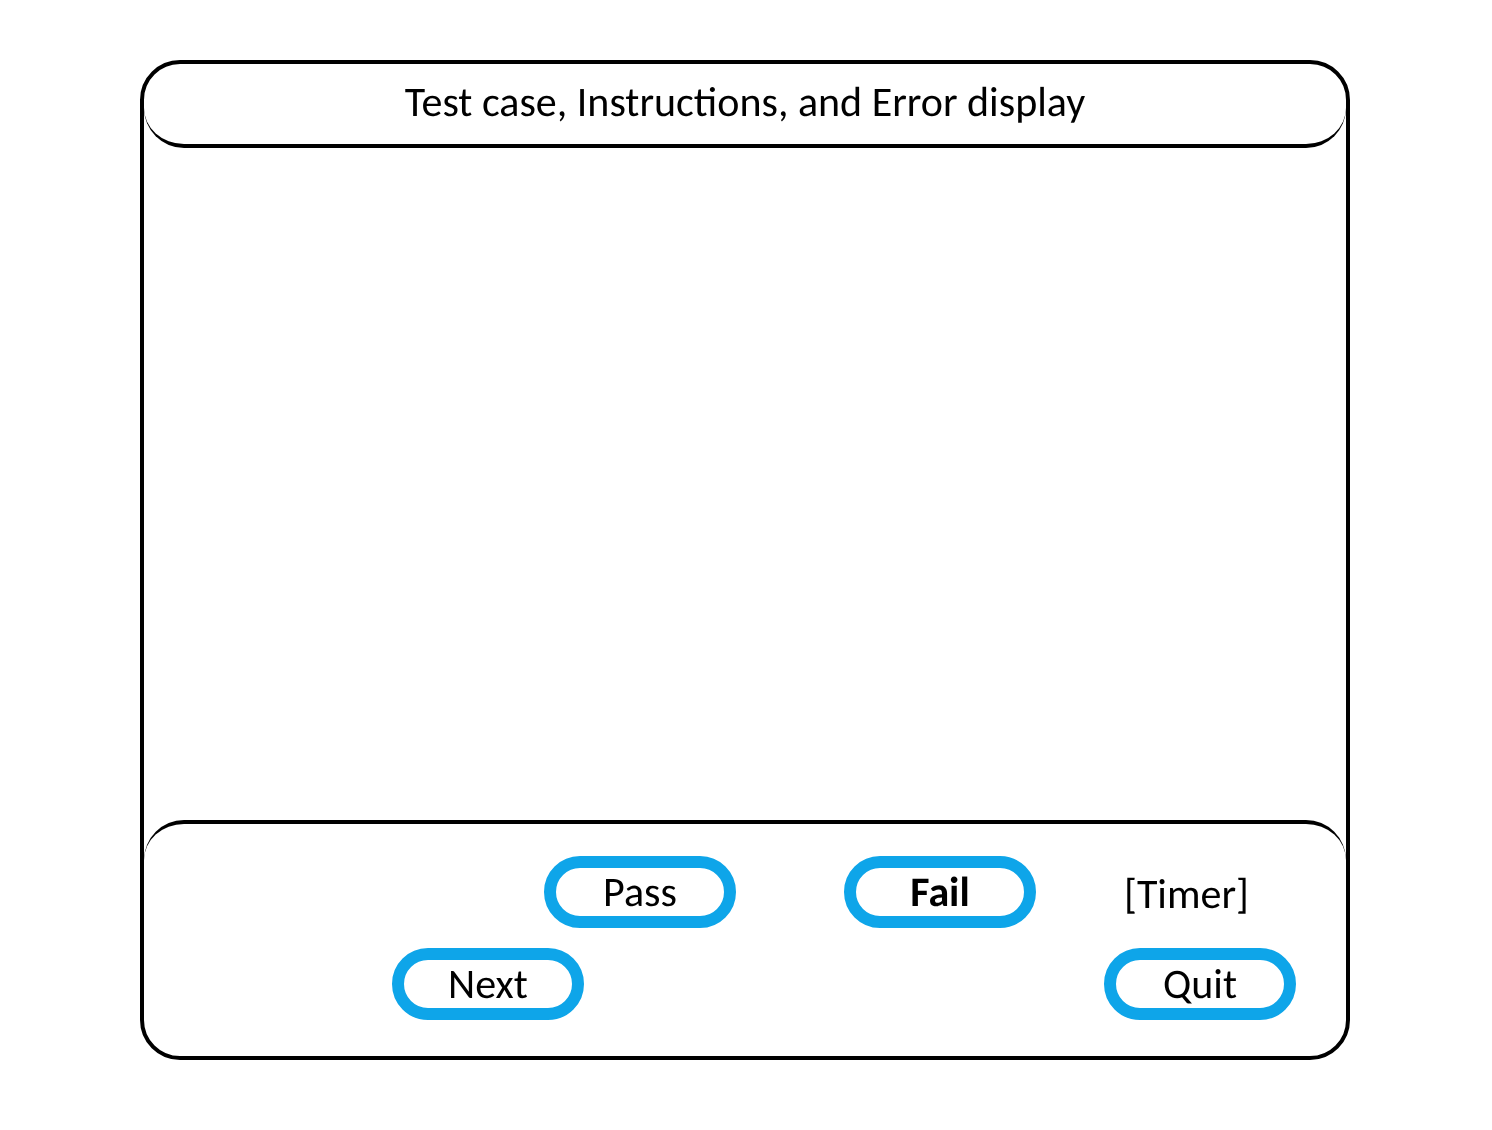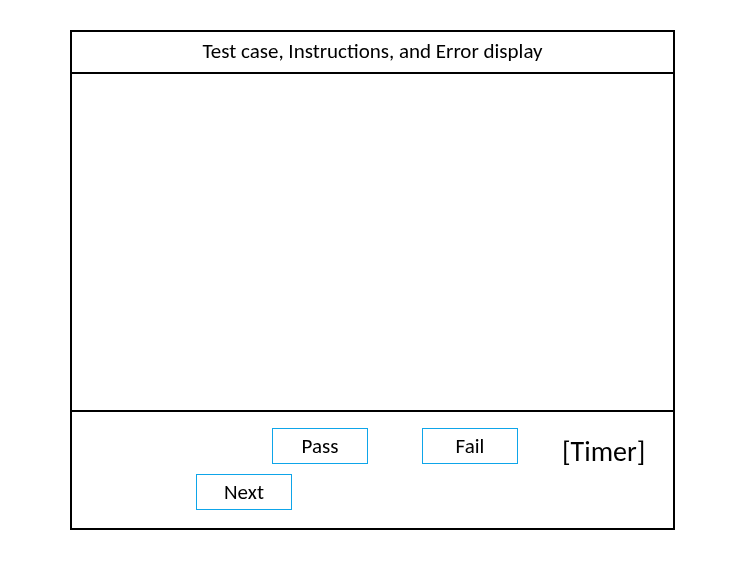--- a/index.html
+++ b/index.html
@@ -1,15 +1,15 @@
 <!DOCTYPE html>
 <html><head>
   <meta charset="utf-8">
   <style>
-    * { box-sizing: border-box; margin: 0; padding: 0; }
+    * { box-sizing: border-box; margin: 0; padding: 0; border-radius: 20px; }
     body {
       font-family: Calibri, Arial, sans-serif;
       background: #fff;
       padding: 30px 70px;
     }
     .frame {
       width: 605px;
       height: 500px;
       border: 2px solid #000;
       display: flex;
@@ -24,52 +24,53 @@
     .content {
       flex: 1;
     }
     .footer {
       border-top: 2px solid #000;
       height: 118px;
       position: relative;
     }
     .btn {
       position: absolute;
-      border: 1px solid #0ea5e9;
+      border: 6px solid #0ea5e9;
       background: #fff;
       font-size: 21px;
       font-family: inherit;
       text-align: center;
       display: flex;
       align-items: center;
       justify-content: center;
       cursor: pointer;
       padding: 0;
     }
     .timer {
       position: absolute;
-      font-size: 28px;
+      font-size: 21px;
       text-align: left;
     }
     
     .btn-pass    { left: 200px; top: 16px; width: 96px; height: 36px; }
-    .btn-fail    { left: 350px; top: 16px; width: 96px; height: 36px; }
+    .btn-fail    { left: 350px; top: 16px; width: 96px; height: 36px; font-weight: bold; }
     .timer       { left: 490px; top: 22px; width: 80px; }
     
     .btn-next    { left: 124px; top: 62px; width: 96px; height: 36px; }
     .btn-restart { left: 290px; top: 62px; width: 112px; height: 36px; }
     .btn-quit    { left: 480px; top: 62px; width: 96px; height: 36px; }
   </style>
 </head>
 <body>
 
 <div class="frame">
   <div class="header">
     <span>Test case, Instructions, and Error display</span>
   </div>
   <div class="content"></div>
   <div class="footer">
     <button class="btn btn-pass">Pass</button>
     <button class="btn btn-fail">Fail</button>
     <span class="timer">[Timer]</span>
     <button class="btn btn-next">Next</button>
+    <button class="btn btn-quit">Quit</button>
   </div>
 </div>
 
 </body></html>

